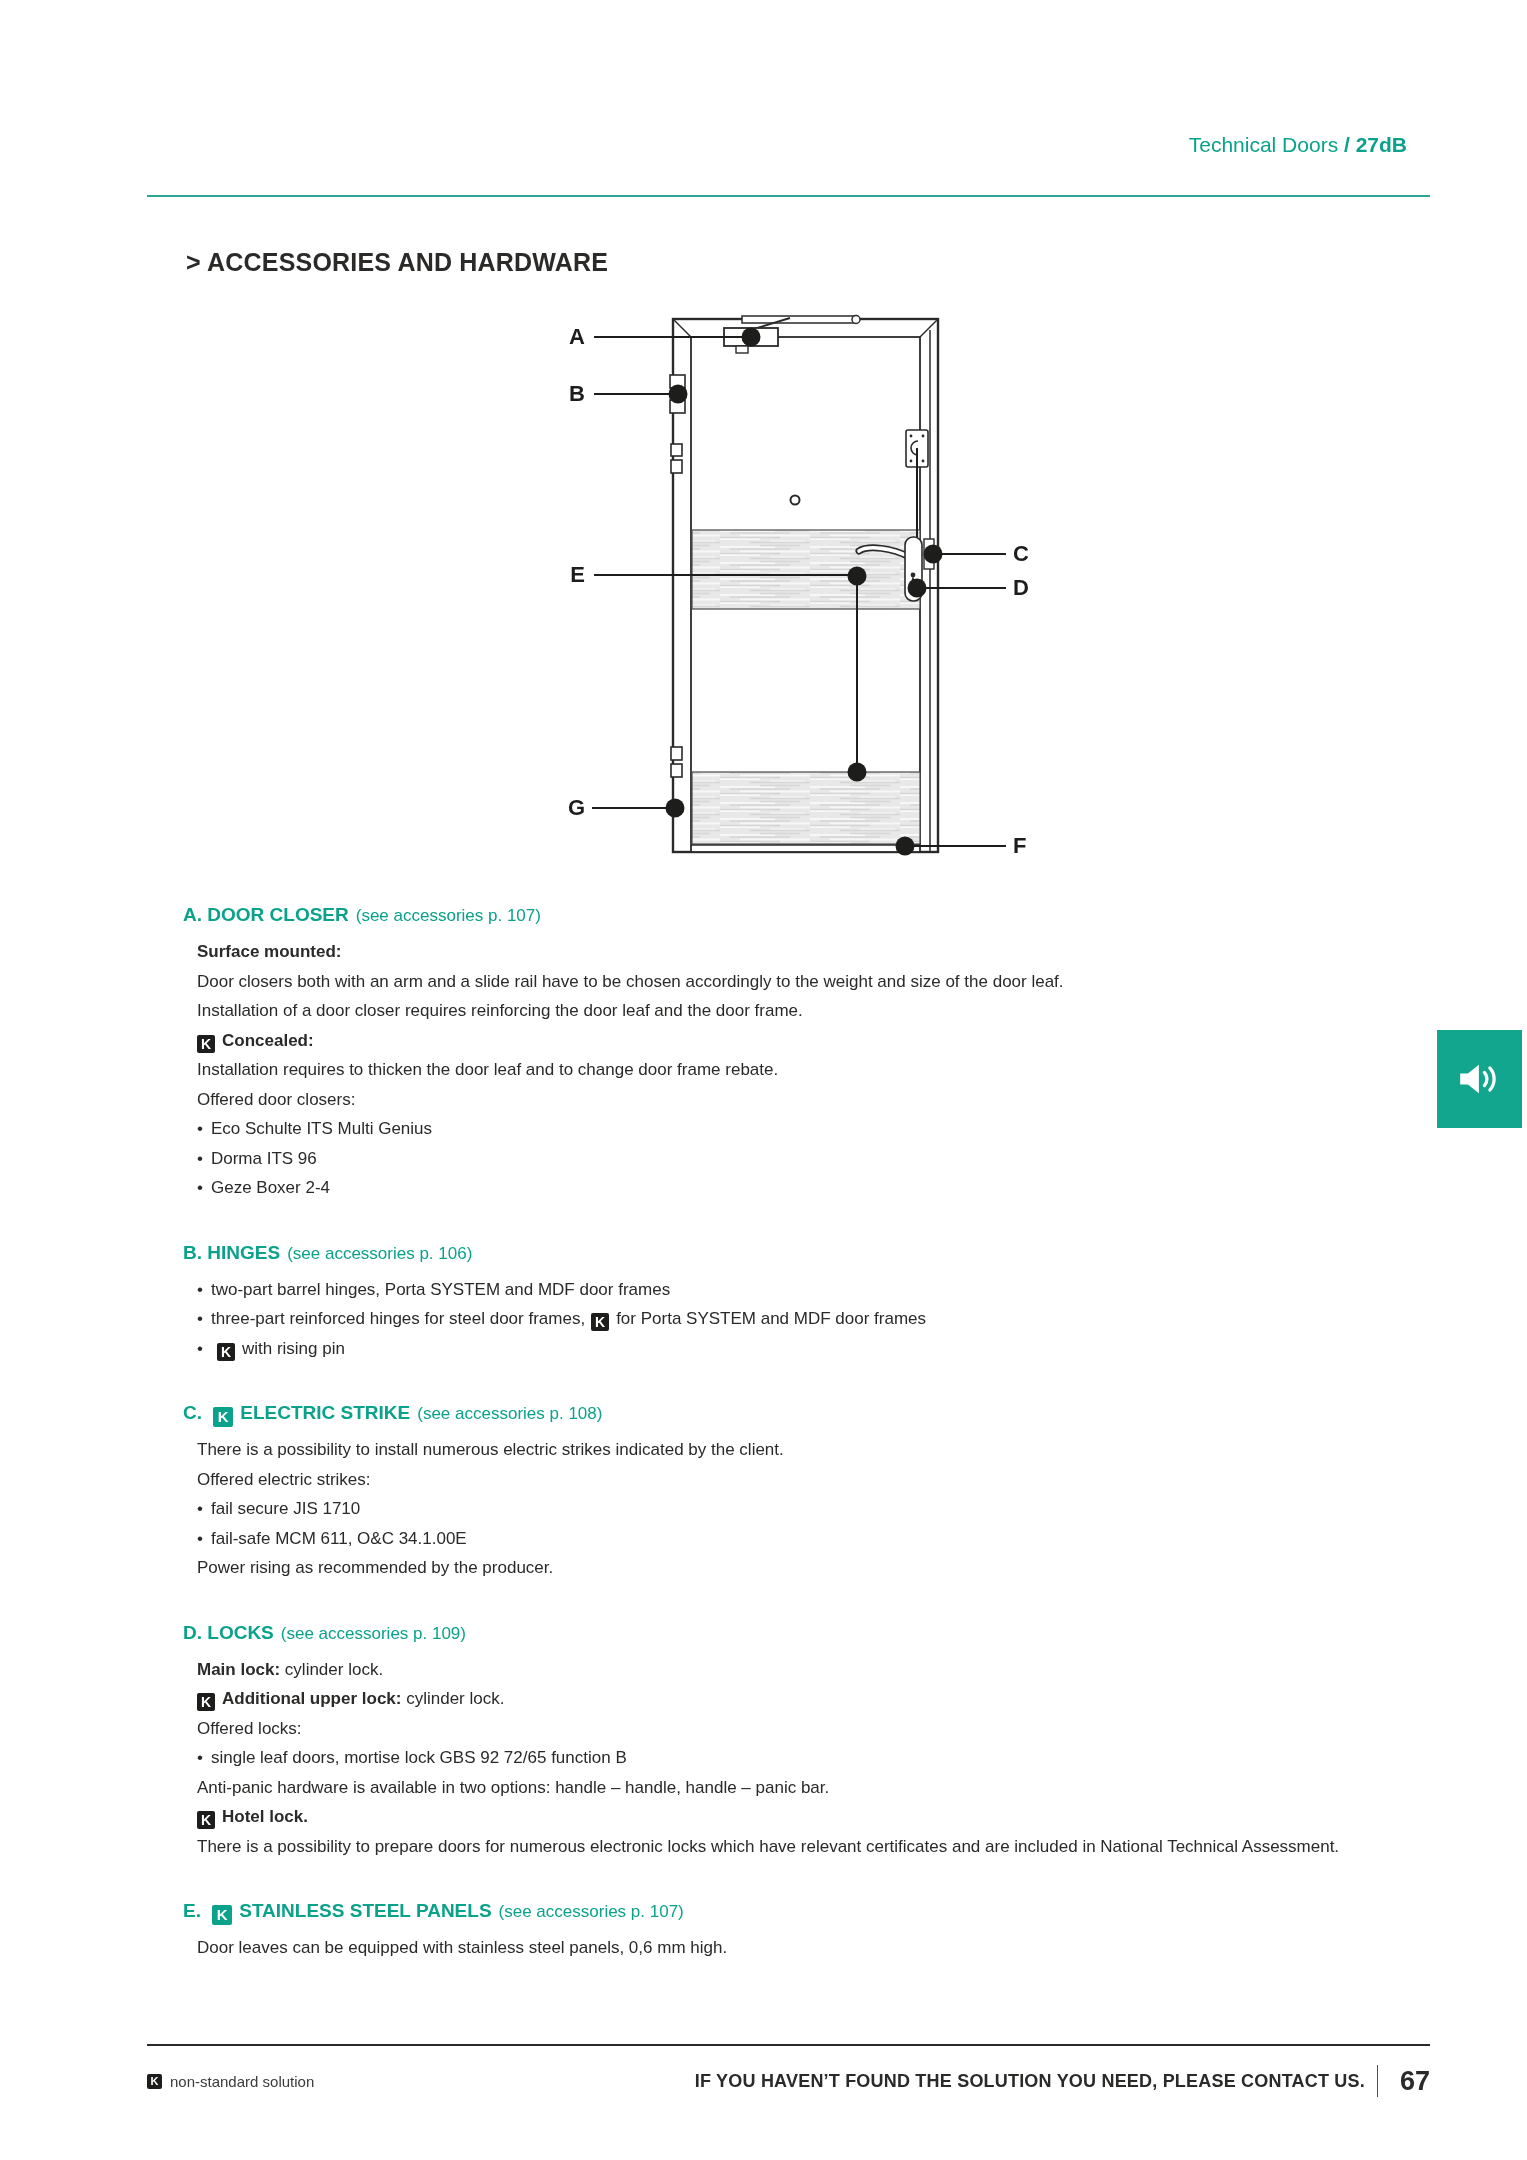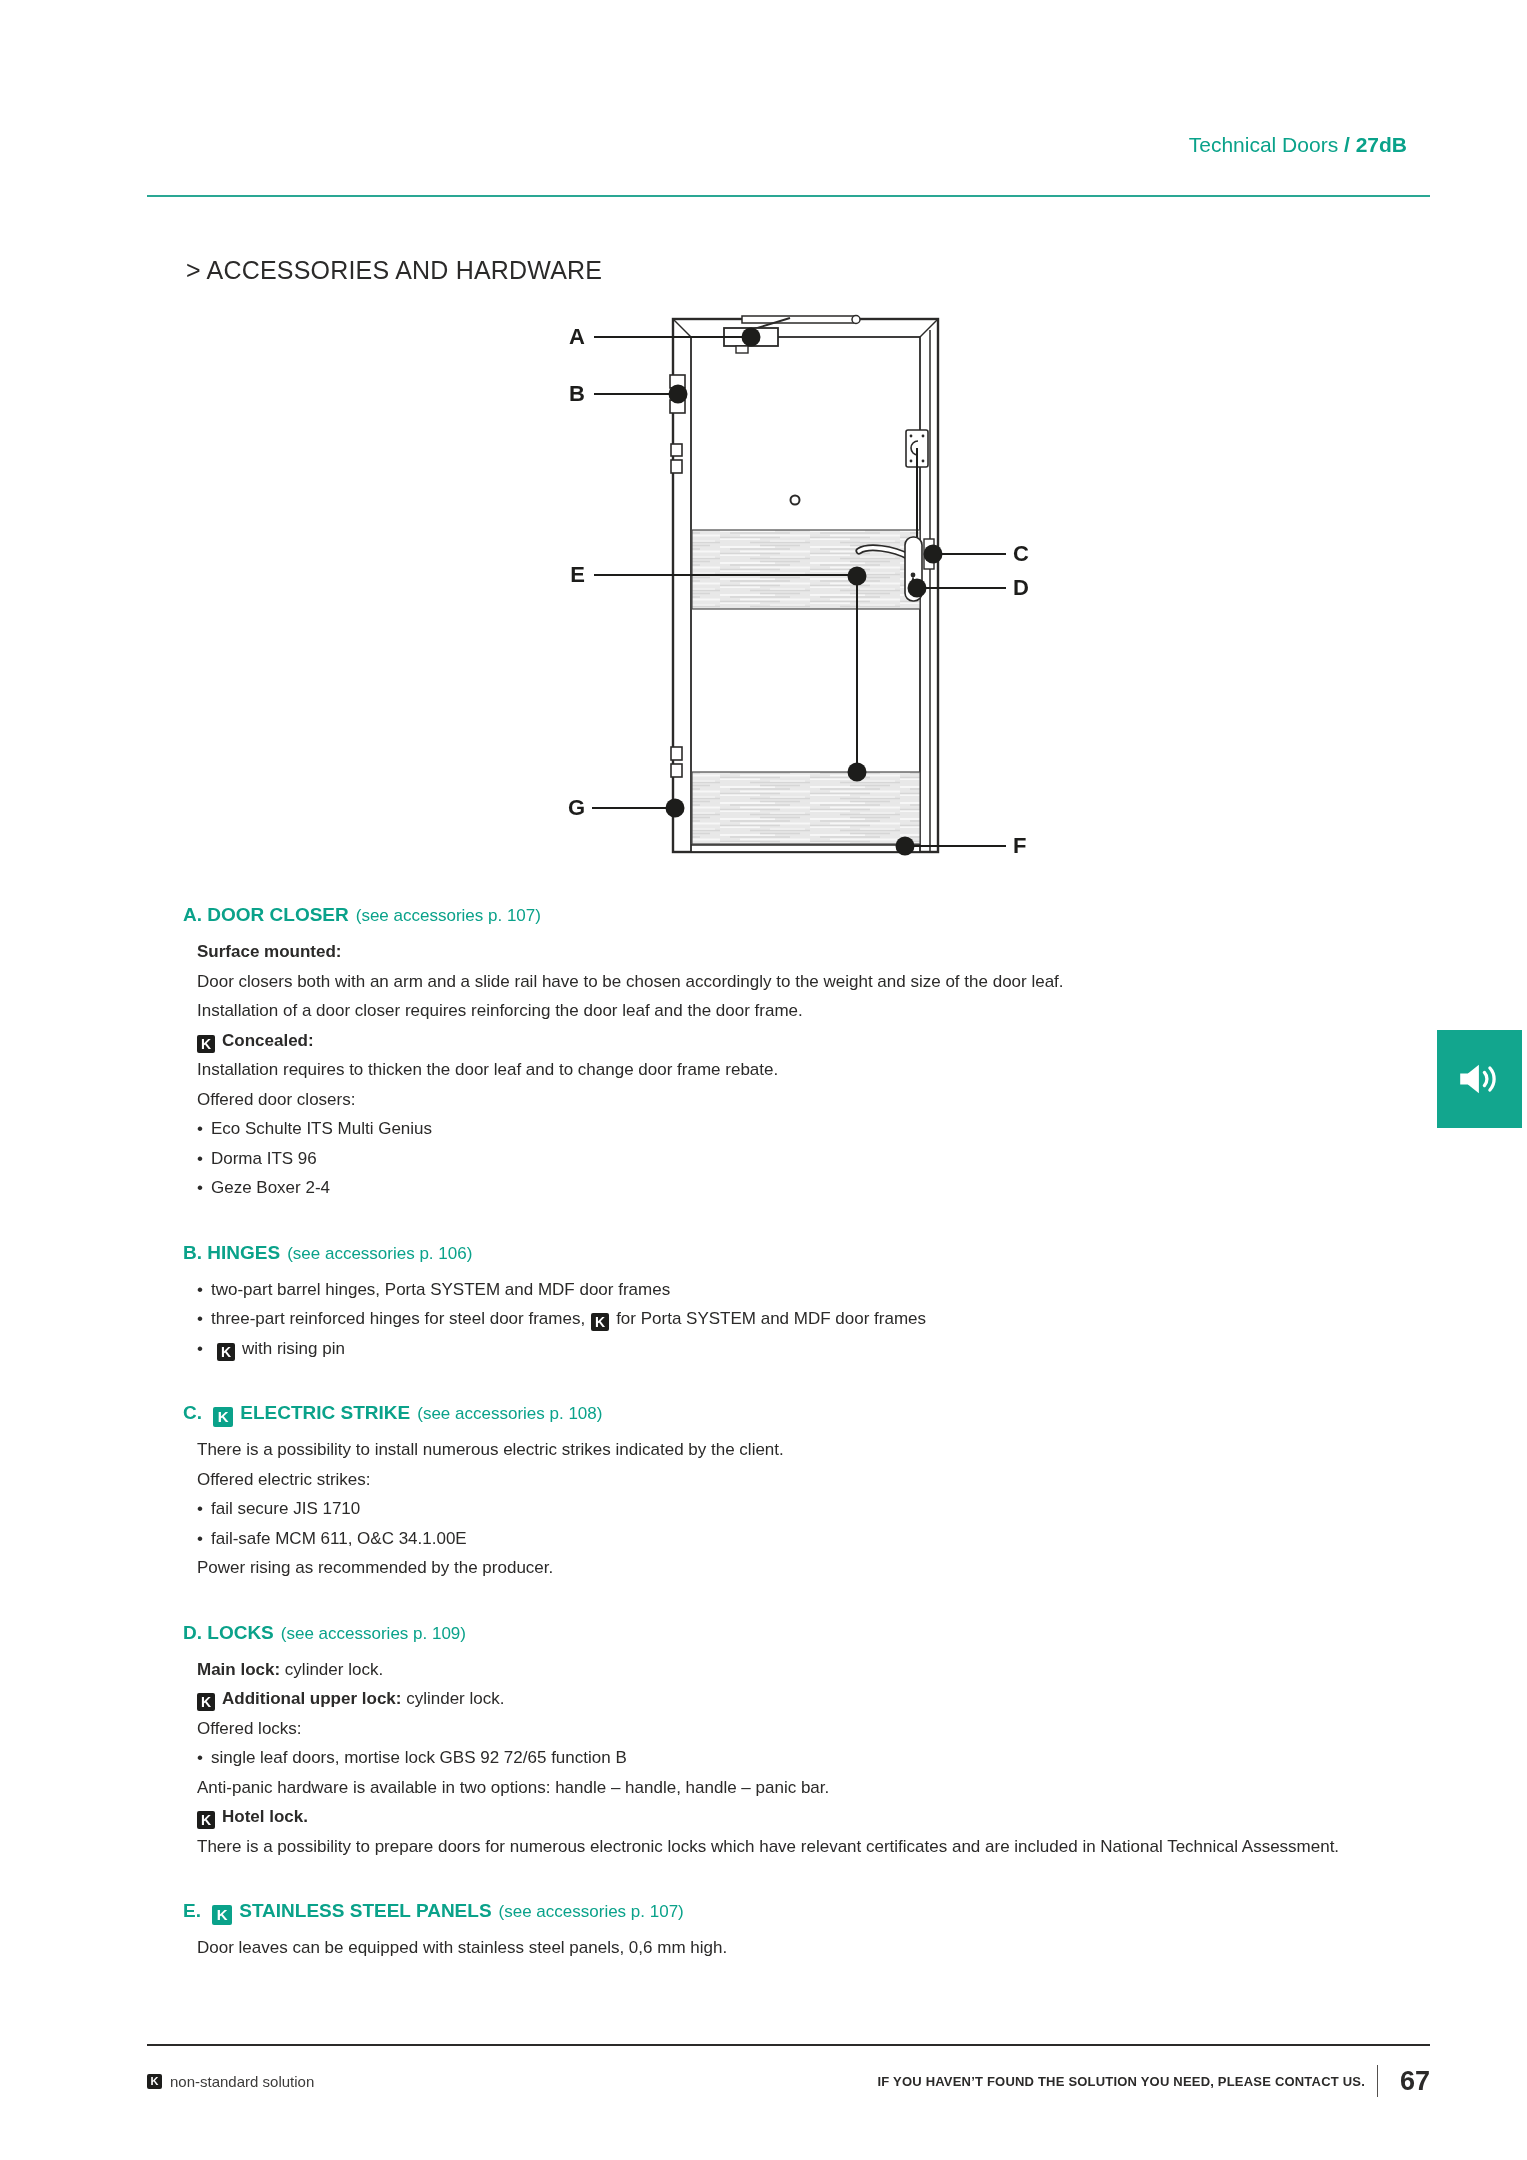--- a/index.html
+++ b/index.html
@@ -5,21 +5,21 @@
   html,body{margin:0;padding:0;background:#9a9a9a;}
   .page{
     position:relative;width:1527px;height:2160px;background:#ffffff;
     font-family:"Liberation Sans",sans-serif;color:#2b2a29;overflow:hidden;
   }
   
   .hdr-text{position:absolute;top:133px;right:120px;font-size:21px;color:#0aa28a;white-space:nowrap;}
   .hdr-text .b{font-weight:700;}
   .hdr-rule{position:absolute;top:195px;left:147px;width:1283px;height:0;border-top:2px solid #2aa794;}
   
-  .page-title{position:absolute;top:256px;left:186px;font-size:25px;font-weight:400;letter-spacing:.2px;}
+  .page-title{position:absolute;top:248px;left:186px;font-size:25px;font-weight:700;letter-spacing:.2px;}
   
   .diagram{position:absolute;left:540px;top:300px;width:510px;height:570px;}
   .diagram text{font-family:"Liberation Sans",sans-serif;font-weight:700;font-size:22px;fill:#1d1d1b;}
   
   .sections{position:absolute;left:183px;top:886px;width:1286px;}
   .section{margin:0 0 37px 0;}
   .sec-heading{font-size:19px;line-height:26px;font-weight:700;color:#0aa28a;margin:16px 0 8px 0;white-space:nowrap;}
   .sec-note{font-weight:400;font-size:17px;margin-left:7px;}
   .line{font-size:17px;line-height:29.5px;padding-left:14px;white-space:nowrap;}
   .bold{font-weight:700;margin-top:31px;}
@@ -35,21 +35,21 @@
   .audio-tab{
     position:absolute;top:1030px;right:5px;width:85px;height:98px;background:#12a68e;
     display:flex;align-items:center;justify-content:center;cursor:pointer;
   }
   
   .ftr-rule{position:absolute;top:2044px;left:147px;width:1283px;border-top:2px solid #2b2a29;}
   .ftr-row{position:absolute;top:2060px;left:147px;width:1283px;height:42px;display:flex;align-items:center;}
   .ftr-left{display:flex;align-items:center;font-size:15px;color:#3c3b3a;}
   .ftr-left .k-icon{width:15px;height:15px;font-size:11px;margin-right:8px;vertical-align:0;}
   .ftr-right{margin-left:auto;display:flex;align-items:center;}
-  .ftr-contact{font-size:13px;font-weight:700;letter-spacing:.2px;}
+  .ftr-contact{font-size:18px;font-weight:700;letter-spacing:.2px;}
   .ftr-div{width:0;height:32px;border-left:1.5px solid #55514f;margin:0 22px 0 12px;}
   .ftr-page{font-size:27px;font-weight:700;color:#2b2a29;}
 </style>
 </head>
 <body>
 
 <div class="page">
 
   <div class="hdr-text"><span>Technical Doors </span><span class="b">/ 27dB</span></div>
   <div class="hdr-rule"></div>

